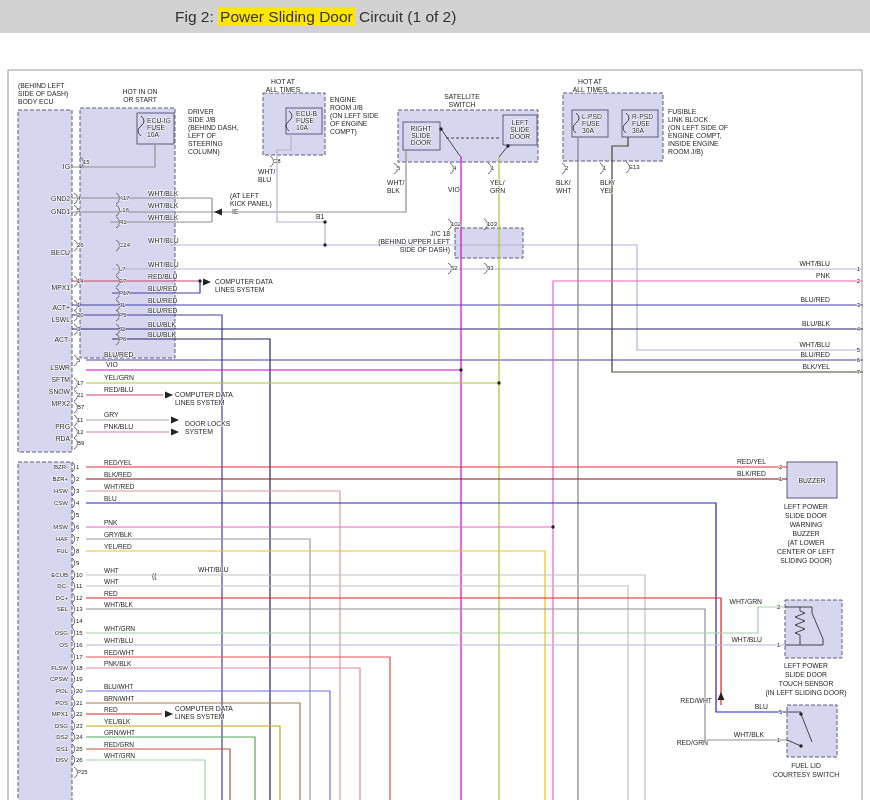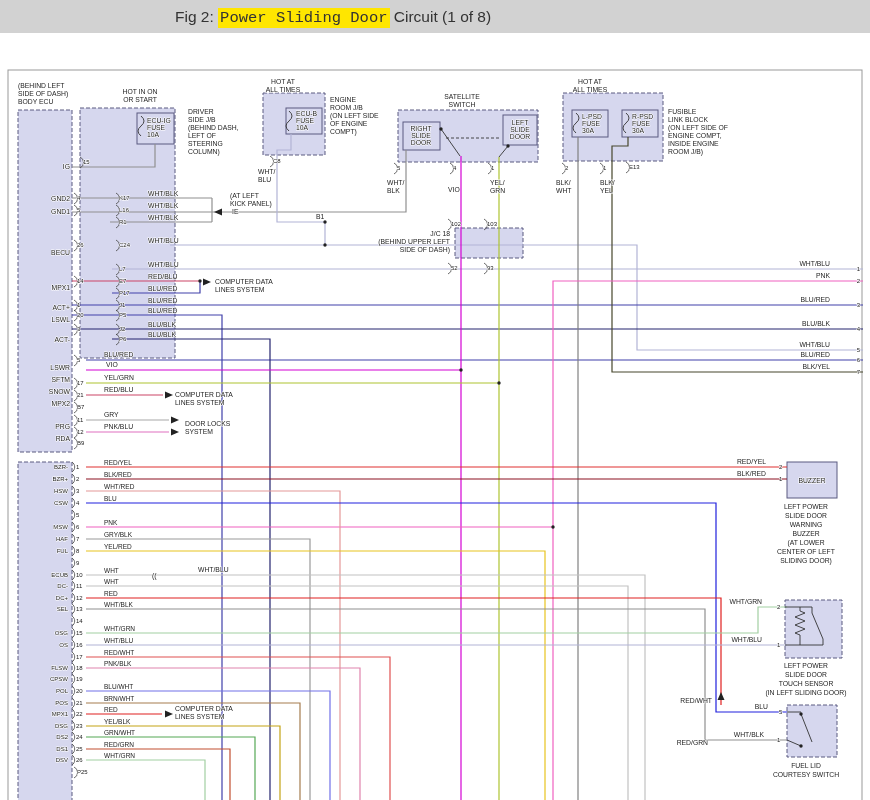--- a/index.html
+++ b/index.html
@@ -1,19 +1,19 @@
 <!DOCTYPE html>
 <html><head>
 <meta charset="utf-8">
 <style>
   html,body{margin:0;padding:0;background:#fff;width:870px;height:800px;overflow:hidden;
     font-family:"Liberation Sans",sans-serif;}
   .titlebar{position:absolute;top:0;left:0;width:870px;height:33px;background:#d2d2d2;
     font-size:15.5px;color:#333;line-height:33px;padding-left:175px;box-sizing:border-box;z-index:2;}
-  .hl{background:#ffe600;padding:1px 2px;font-family:Liberation Mono, monospace;}
+  .hl{background:#ffe600;padding:1px 2px;}
   #diagram-svg{position:absolute;top:0;left:0;z-index:1;}
   #diagram-svg text{font-family:"Liberation Sans",sans-serif;fill:#222;
     paint-order:stroke;stroke:#ffffff;stroke-width:1.1px;stroke-linejoin:round;}
 </style>
 </head>
 <body>
 
 <svg id="diagram-svg" viewBox="0 0 870 800" width="870" height="800">
     <rect x="8" y="70" width="854" height="740" fill="#fff" stroke="#999999" stroke-width="1"></rect>
     <rect x="18" y="110" width="54" height="342" fill="#d6d7ee" stroke="#5a5a80" stroke-width="1" stroke-dasharray="4 2"></rect>
@@ -420,13 +420,13 @@
     <path d="M 72 744 a 6 6 0 0 1 0 10" fill="none" stroke="#444" stroke-width="0.8"></path>
     <text x="76" y="751" text-anchor="start" font-size="6">25</text>
     <text x="68" y="751" text-anchor="end" font-size="6">DS1</text>
     <text x="104" y="747" text-anchor="start" font-size="6.5">RED/GRN</text>
     <path d="M 72 755 a 6 6 0 0 1 0 10" fill="none" stroke="#444" stroke-width="0.8"></path>
     <text x="76" y="762" text-anchor="start" font-size="6">26</text>
     <text x="68" y="762" text-anchor="end" font-size="6">DSV</text>
     <text x="104" y="758" text-anchor="start" font-size="6.5">WHT/GRN</text>
   </svg>
 
-<div class="titlebar"><span>Fig 2: </span><span class="hl">Power Sliding Door</span><span> Circuit (1 of 8)</span></div>
+<div class="titlebar"><span>Fig 2: </span><span class="hl">Power Sliding Door</span><span> Circuit (1 of 2)</span></div>
 
 </body></html>

